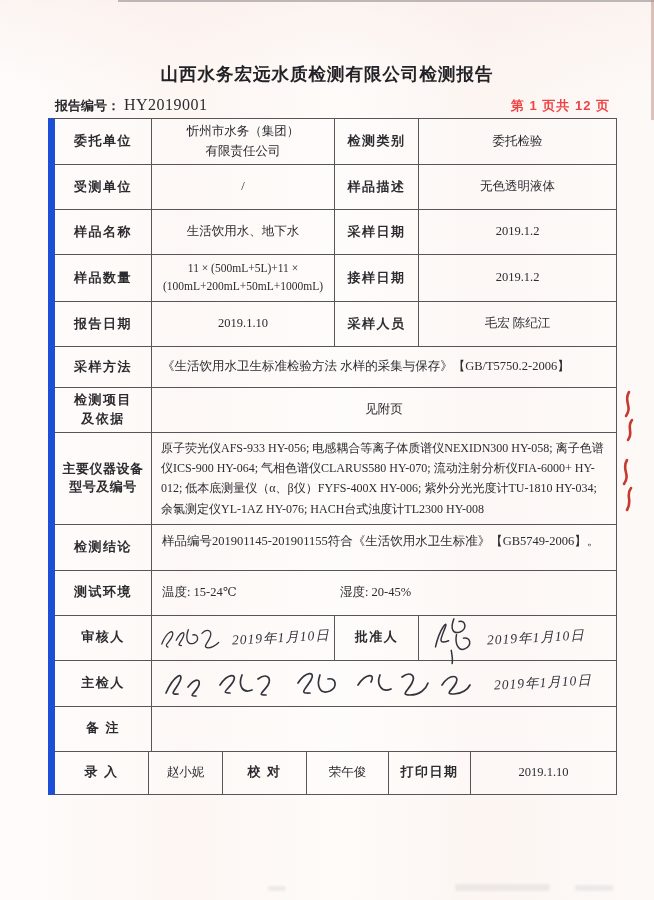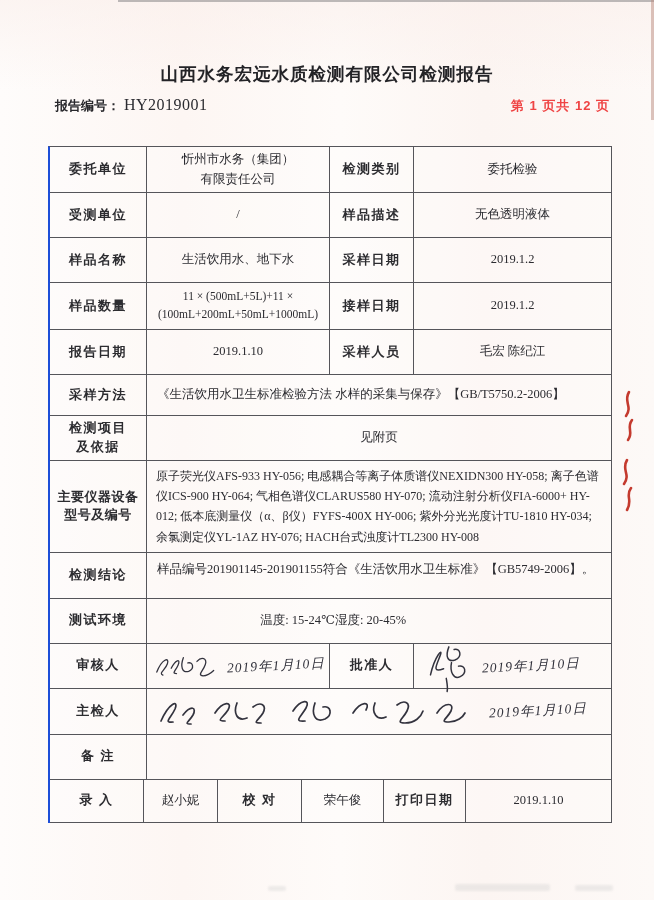--- a/index.html
+++ b/index.html
@@ -20,21 +20,21 @@
   .title{
     position:absolute;top:62px;left:0;width:100%;text-align:center;
     font-family:"Liberation Sans","DejaVu Sans",sans-serif;font-weight:700;
     font-size:17.5px;letter-spacing:1px;color:#232327;margin:0;
   }
   .meta{position:absolute;top:96px;left:55px;width:557px;display:flex;justify-content:space-between;align-items:baseline;}
   .meta .lbl{font-family:"Liberation Sans","DejaVu Sans",sans-serif;font-weight:700;font-size:13px;color:#28282c;}
   .meta .num{font-size:16px;letter-spacing:.5px;color:#2b2b30;margin-top:15px;}
   .meta .pg{font-family:"Liberation Sans","DejaVu Sans",sans-serif;font-weight:700;font-size:13px;letter-spacing:1px;color:#ef4444;padding-right:2px;}
   
-  .tbl{position:absolute;left:48px;top:118px;width:562px;border-top:1px solid #55555a;border-left:2px solid #1d4ed8;background:rgba(255,255,255,.25);margin-top:28px;}
+  .tbl{position:absolute;left:48px;top:118px;width:562px;border-top:1px solid #55555a;border-left:7px solid #1d4ed8;background:rgba(255,255,255,.25);}
   .row{display:grid;}
   .g4{grid-template-columns:97px 183px 84px 1fr;}
   .g2{grid-template-columns:97px 1fr;}
   .g6{grid-template-columns:94px 74px 84px 82px 82px 1fr;}
   .c{
     border-right:1px solid #55555a;border-bottom:1px solid #55555a;
     display:flex;align-items:center;justify-content:center;
     padding:2px 4px;box-sizing:border-box;min-width:0;
   }
   .lab{
@@ -48,21 +48,21 @@
   
   .sigcell{justify-content:flex-start;gap:6px;overflow:visible;padding-left:6px;}
   .sig path{stroke:#33333e;stroke-width:1.7;fill:none;stroke-linecap:round;stroke-linejoin:round;}
   .hand{
     font-style:italic;font-size:13.5px;letter-spacing:1px;color:#30303a;
     transform:rotate(-3deg);white-space:nowrap;
   }
   .redmark{position:absolute;left:612px;top:386px;}
   .redmark path{stroke:#c43a2e;stroke-width:2.6;fill:none;stroke-linecap:round;}
   .envcell{justify-content:flex-start;padding-left:10px;gap:0;}
-  .envcell .val{text-align:right;}
+  .envcell .val{text-align:left;}
   .env-temp{display:inline-block;width:178px;}
 </style>
 </head>
 <body>
 
 <div class="sheet">
 
   <div class="edge-top"></div>
   <div class="edge-right"></div>
 

